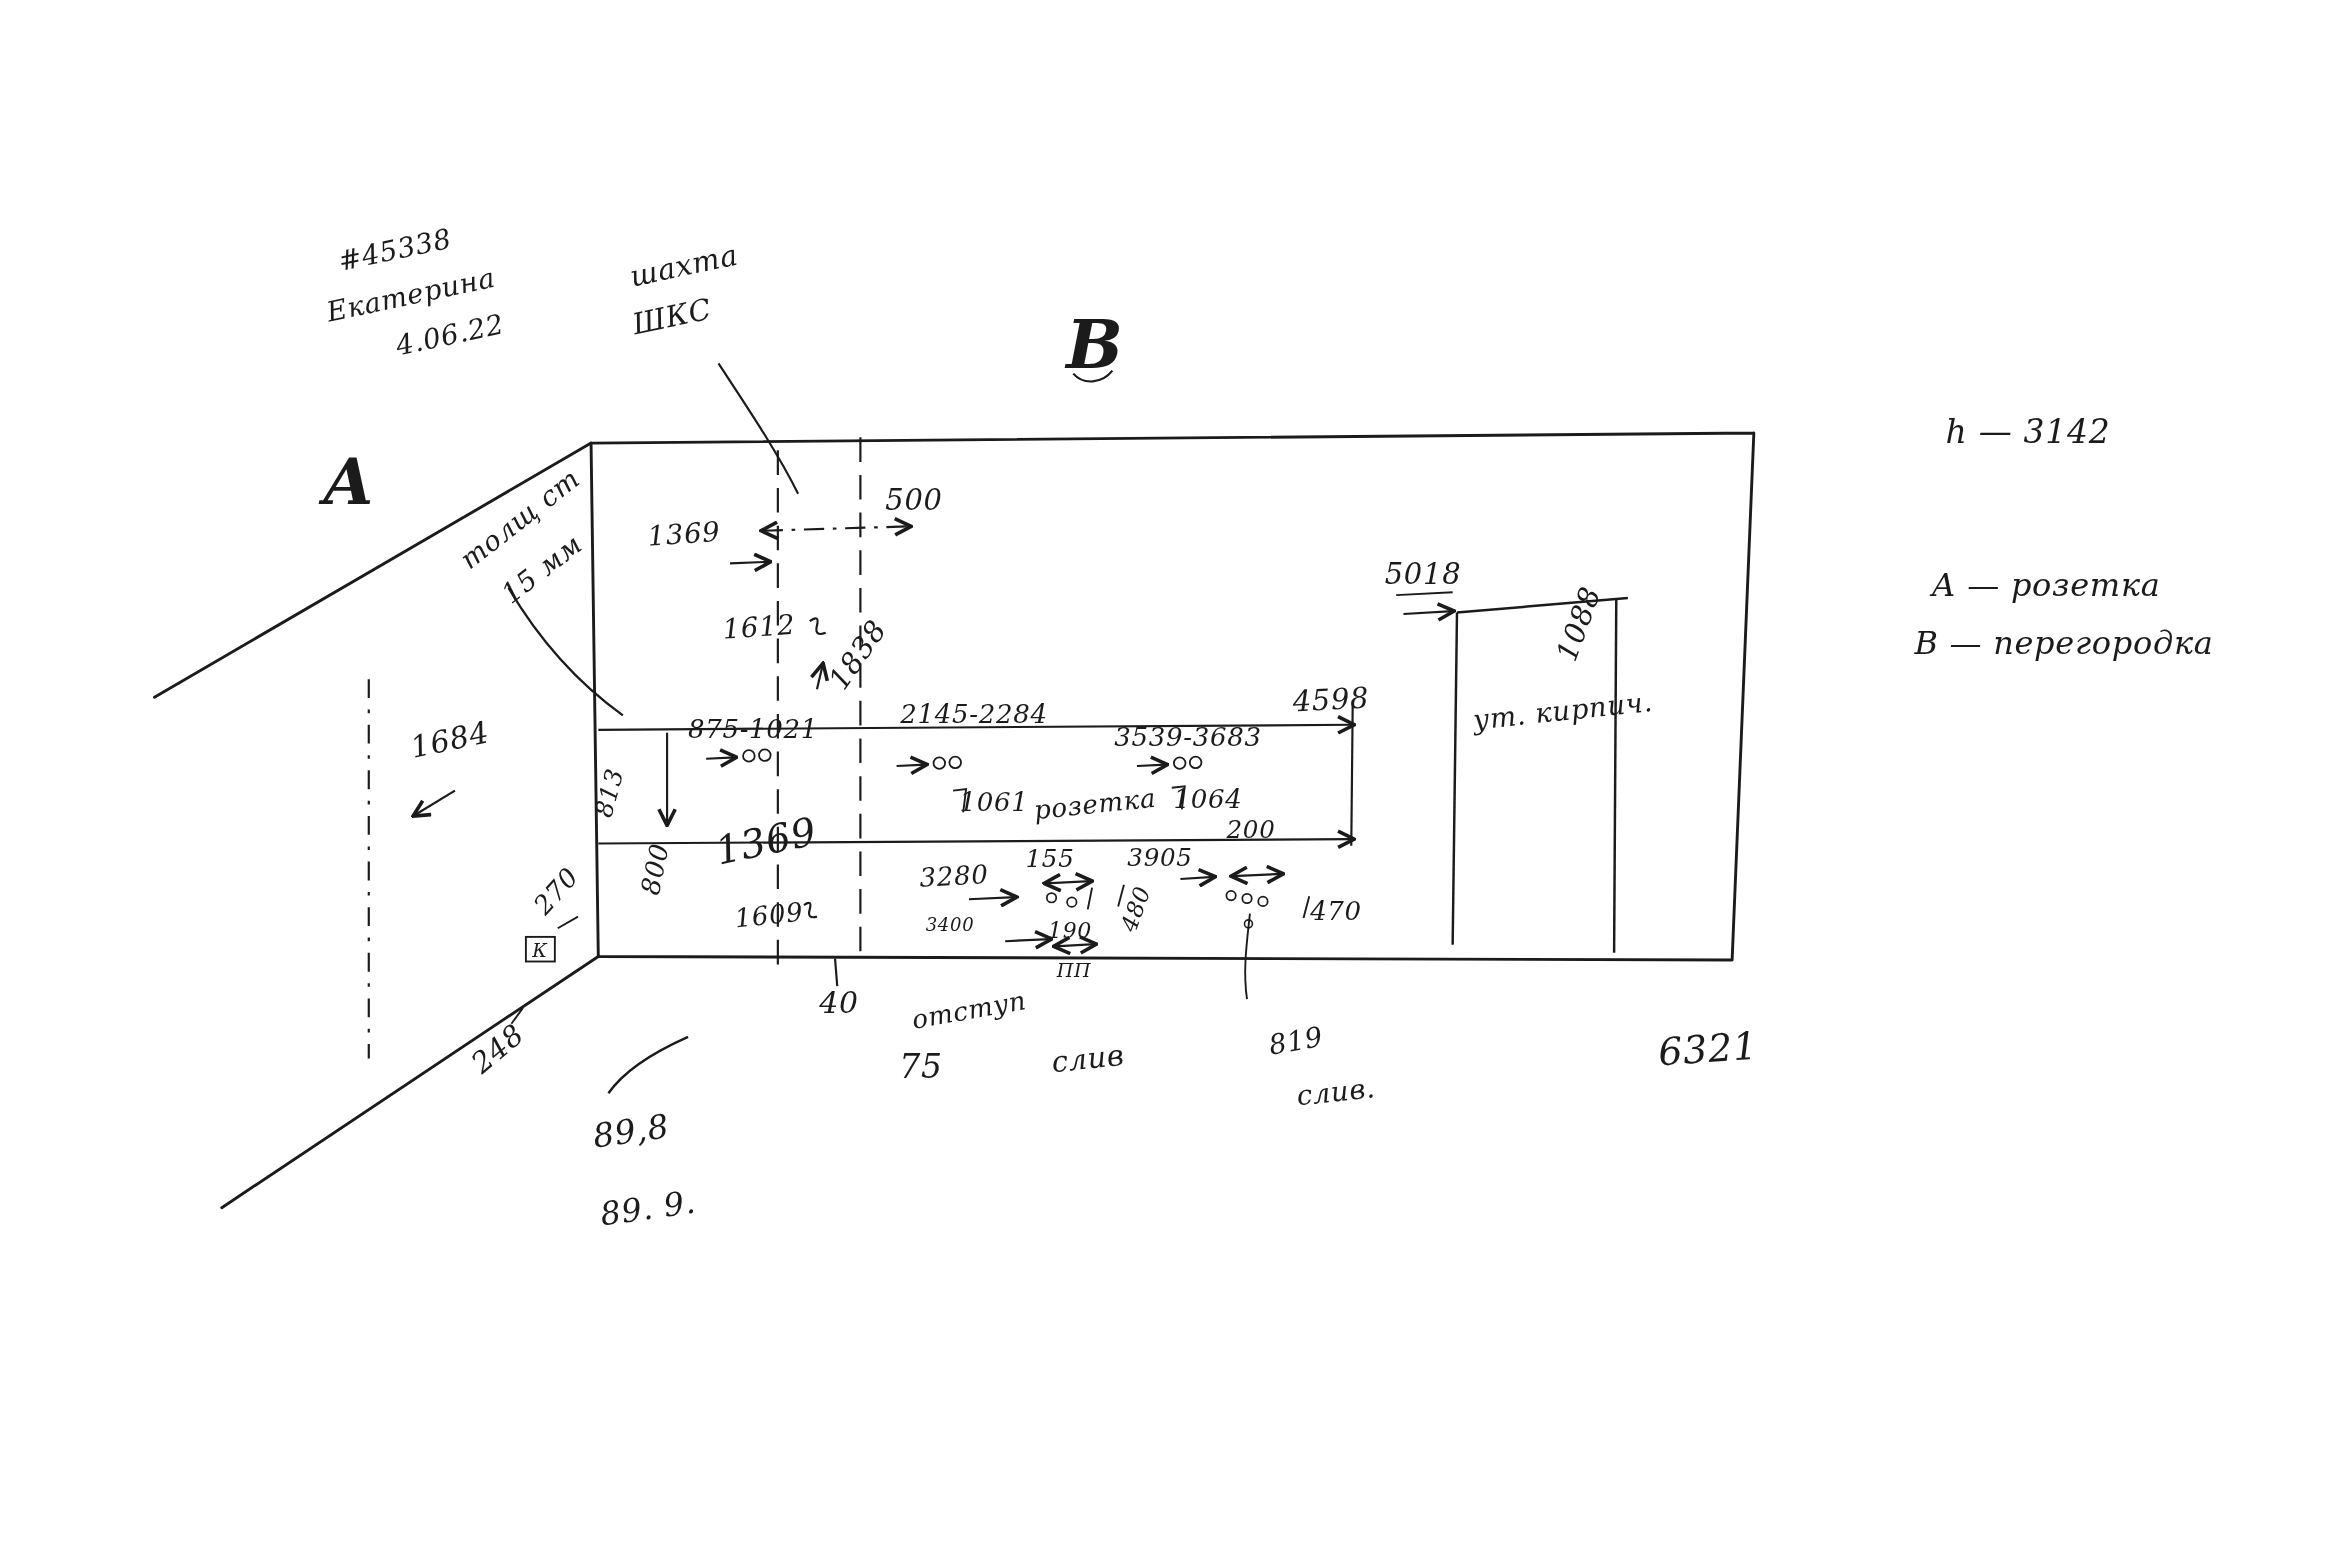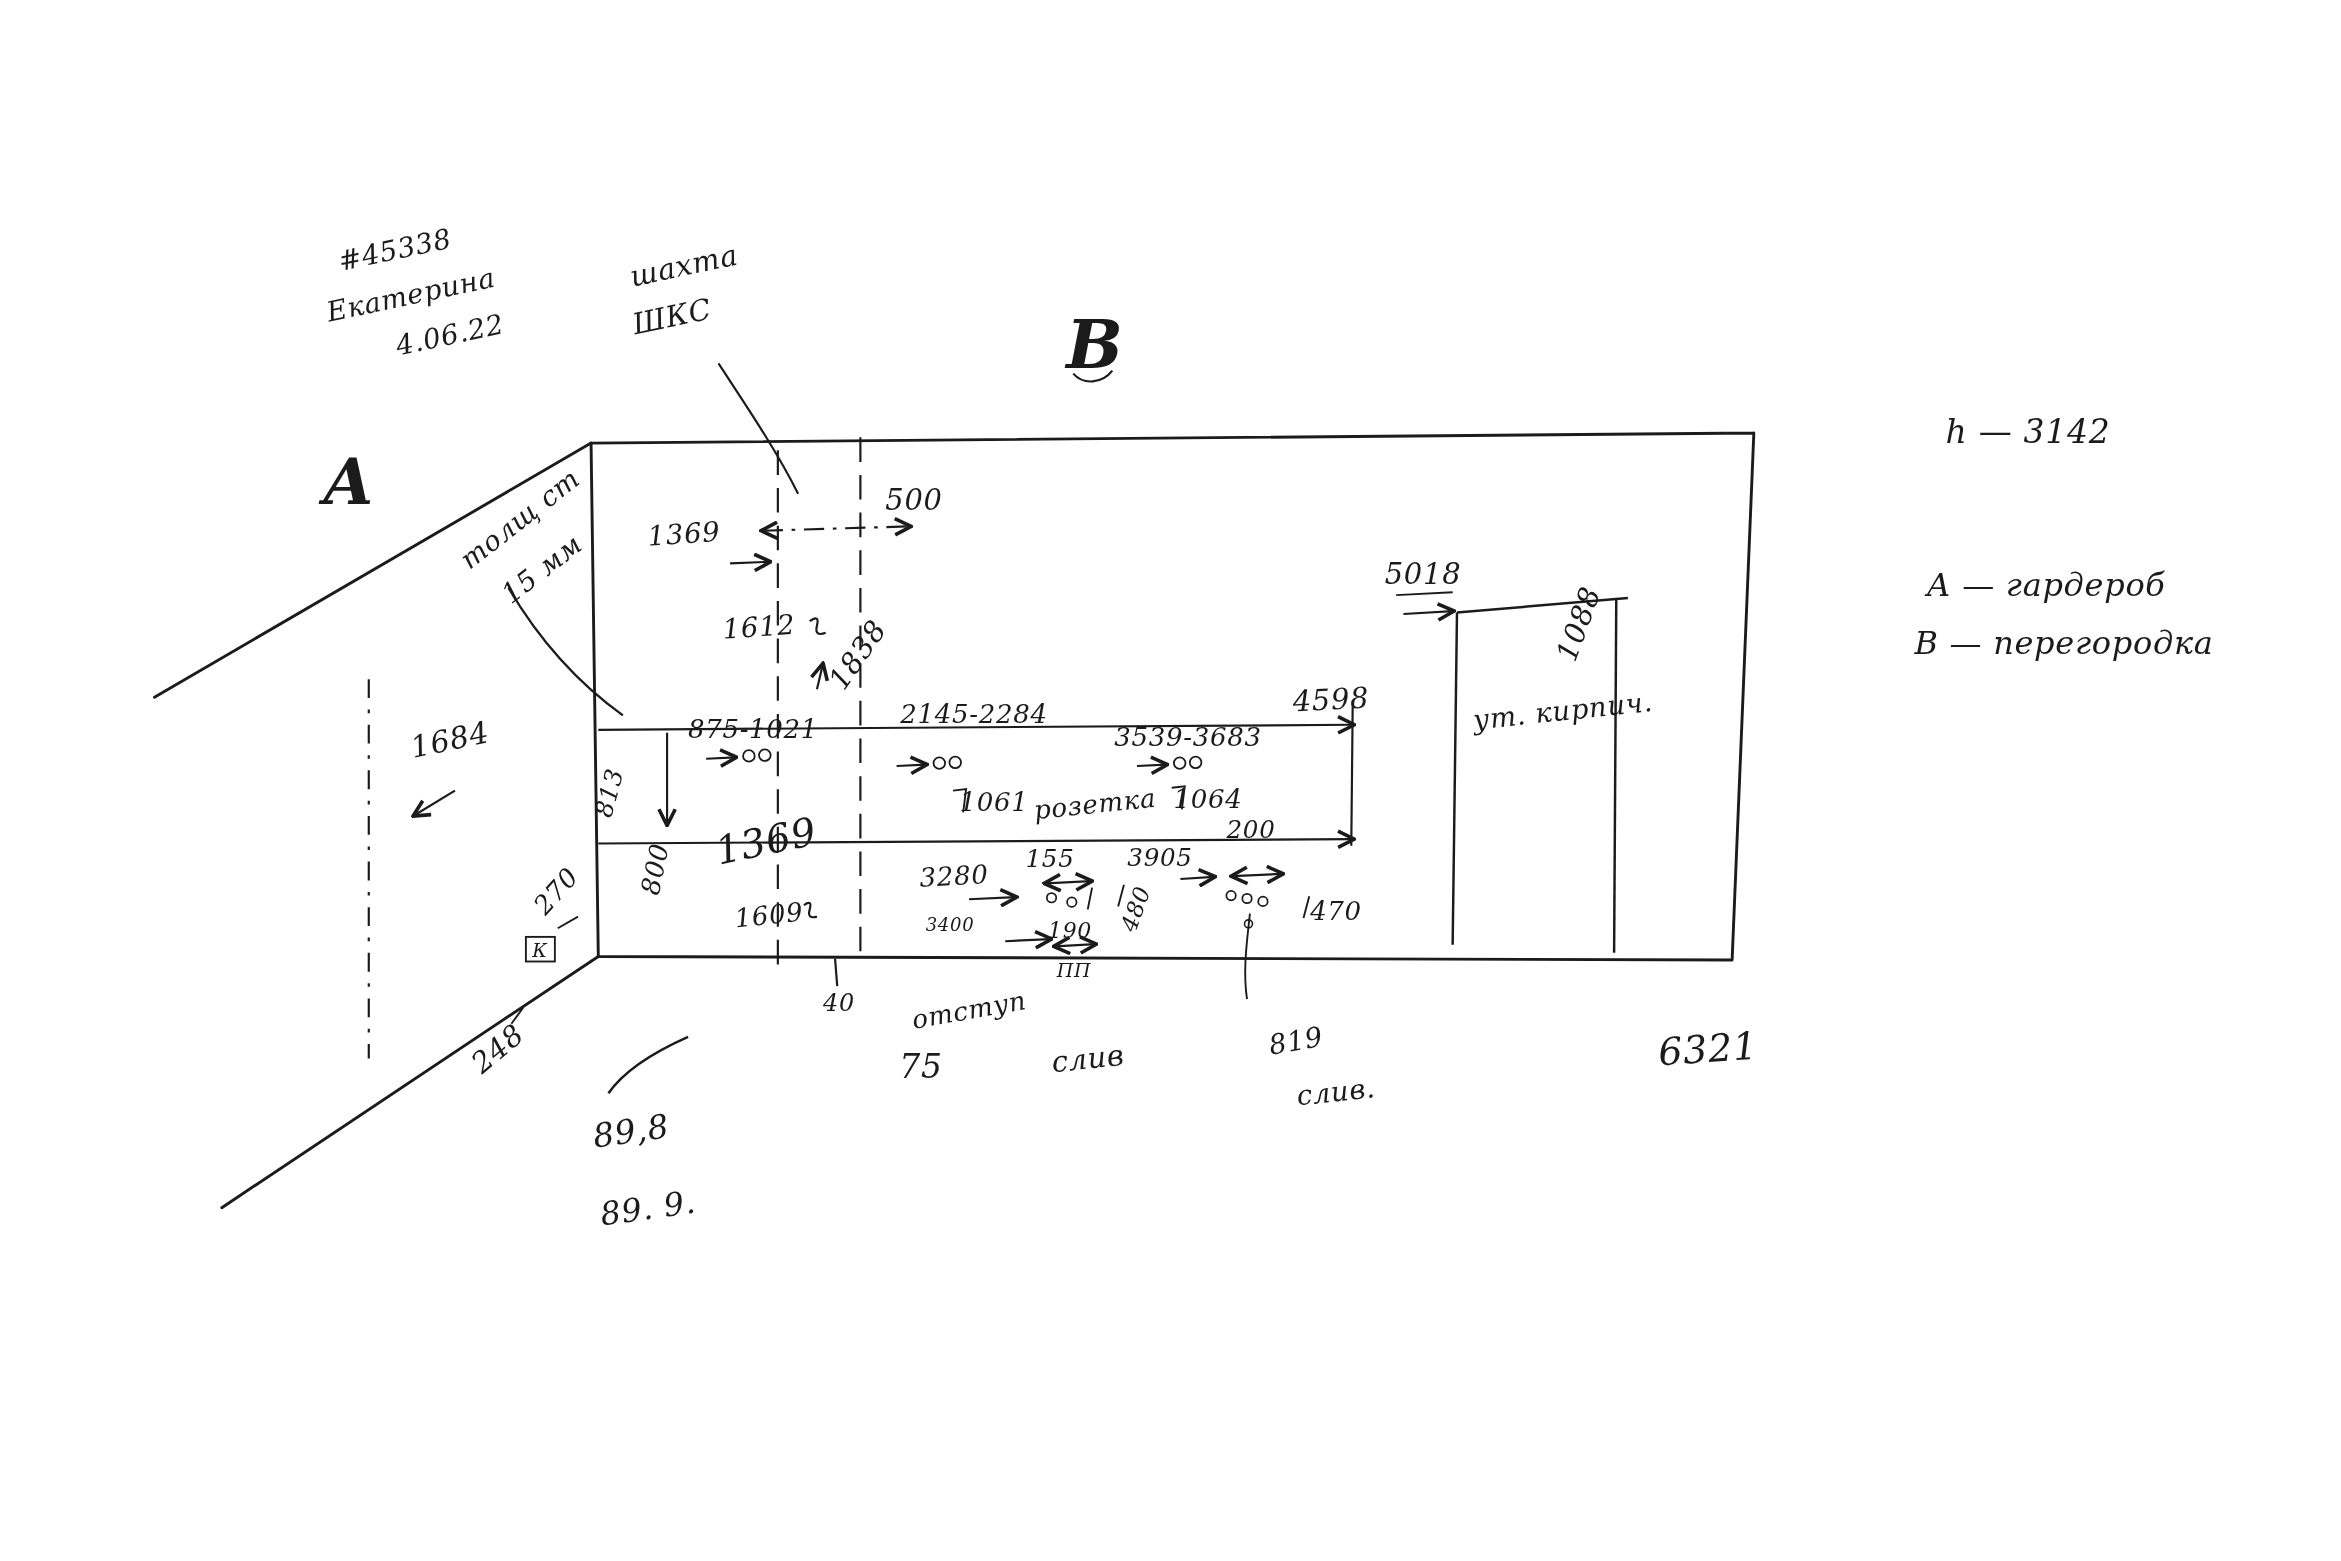--- a/index.html
+++ b/index.html
@@ -114,21 +114,21 @@
   <span class="lbl" style="left:411px;top:295px;font-size:27.5px;transform:translate(-50%,-50%) rotate(-12deg)">Екатерина</span>
   <span class="lbl" style="left:450px;top:335px;font-size:27.5px;transform:translate(-50%,-50%) rotate(-12deg)">4.06.22</span>
 
   <span class="lbl" style="left:684px;top:266px;font-size:29px;transform:translate(-50%,-50%) rotate(-12deg)">шахта</span>
   <span class="lbl" style="left:672px;top:317px;font-size:29px;transform:translate(-50%,-50%) rotate(-12deg)">ШКС</span>
 
   <span class="lbl big" style="left:1095px;top:344px;font-size:67px;transform:translate(-50%,-50%)">В</span>
   <span class="lbl big" style="left:349px;top:482px;font-size:64px;transform:translate(-50%,-50%)">А</span>
 
   <span class="lbl" style="left:2028px;top:431px;font-size:33px;transform:translate(-50%,-50%)">h — 3142</span>
-  <span class="lbl" style="left:2046px;top:585px;font-size:32px;transform:translate(-50%,-50%)">А — гардероб</span>
+  <span class="lbl" style="left:2046px;top:585px;font-size:32px;transform:translate(-50%,-50%)">А — розетка</span>
   <span class="lbl" style="left:2064px;top:643px;font-size:32px;transform:translate(-50%,-50%)">В — перегородка</span>
 
   <span class="lbl" style="left:520px;top:519px;font-size:27.5px;transform:translate(-50%,-50%) rotate(-38deg)">толщ ст</span>
   <span class="lbl" style="left:542px;top:569px;font-size:27.5px;transform:translate(-50%,-50%) rotate(-38deg)">15 мм</span>
 
   <span class="lbl" style="left:450px;top:740px;font-size:30px;transform:translate(-50%,-50%) rotate(-12deg)">1684</span>
 
   <span class="lbl" style="left:914px;top:500px;font-size:29px;transform:translate(-50%,-50%)">500</span>
   <span class="lbl" style="left:684px;top:534px;font-size:27.5px;transform:translate(-50%,-50%) rotate(-4deg)">1369</span>
   <span class="lbl" style="left:759px;top:627px;font-size:27.5px;transform:translate(-50%,-50%) rotate(-4deg)">1612</span>
@@ -155,21 +155,21 @@
   <span class="lbl" style="left:769px;top:915px;font-size:26px;transform:translate(-50%,-50%) rotate(-6deg)">1609</span>
   <span class="lbl" style="left:954px;top:876px;font-size:26px;transform:translate(-50%,-50%) rotate(-3deg)">3280</span>
   <span class="lbl" style="left:1050px;top:859px;font-size:24.6px;transform:translate(-50%,-50%)">155</span>
   <span class="lbl" style="left:1160px;top:858px;font-size:24.6px;transform:translate(-50%,-50%)">3905</span>
   <span class="lbl" style="left:1251px;top:830px;font-size:24.6px;transform:translate(-50%,-50%)">200</span>
   <span class="lbl" style="left:1136px;top:909px;font-size:23px;transform:translate(-50%,-50%) rotate(-70deg)">480</span>
   <span class="lbl" style="left:1336px;top:911px;font-size:26px;transform:translate(-50%,-50%)">470</span>
   <span class="lbl" style="left:950px;top:925px;font-size:18px;transform:translate(-50%,-50%)">3400</span>
   <span class="lbl" style="left:1070px;top:931px;font-size:22px;transform:translate(-50%,-50%)">190</span>
   <span class="lbl" style="left:1074px;top:970px;font-size:19px;transform:translate(-50%,-50%)">ПП</span>
-  <span class="lbl" style="left:839px;top:1003px;font-size:24px;transform:translate(-50%,-50%)">40</span>
+  <span class="lbl" style="left:839px;top:1003px;font-size:30px;transform:translate(-50%,-50%)">40</span>
 
   <span class="lbl" style="left:969px;top:1010px;font-size:26px;transform:translate(-50%,-50%) rotate(-10deg)">отступ</span>
   <span class="lbl" style="left:921px;top:1066px;font-size:33px;transform:translate(-50%,-50%)">75</span>
   <span class="lbl" style="left:1088px;top:1059px;font-size:29px;transform:translate(-50%,-50%) rotate(-6deg)">слив</span>
   <span class="lbl" style="left:1296px;top:1041px;font-size:27.5px;transform:translate(-50%,-50%) rotate(-10deg)">819</span>
   <span class="lbl" style="left:1336px;top:1092px;font-size:27.5px;transform:translate(-50%,-50%) rotate(-6deg)">слив.</span>
 
   <span class="lbl" style="left:1708px;top:1049px;font-size:38px;transform:translate(-50%,-50%) rotate(-4deg)">6321</span>
   <span class="lbl" style="left:498px;top:1049px;font-size:29px;transform:translate(-50%,-50%) rotate(-40deg)">248</span>
 

